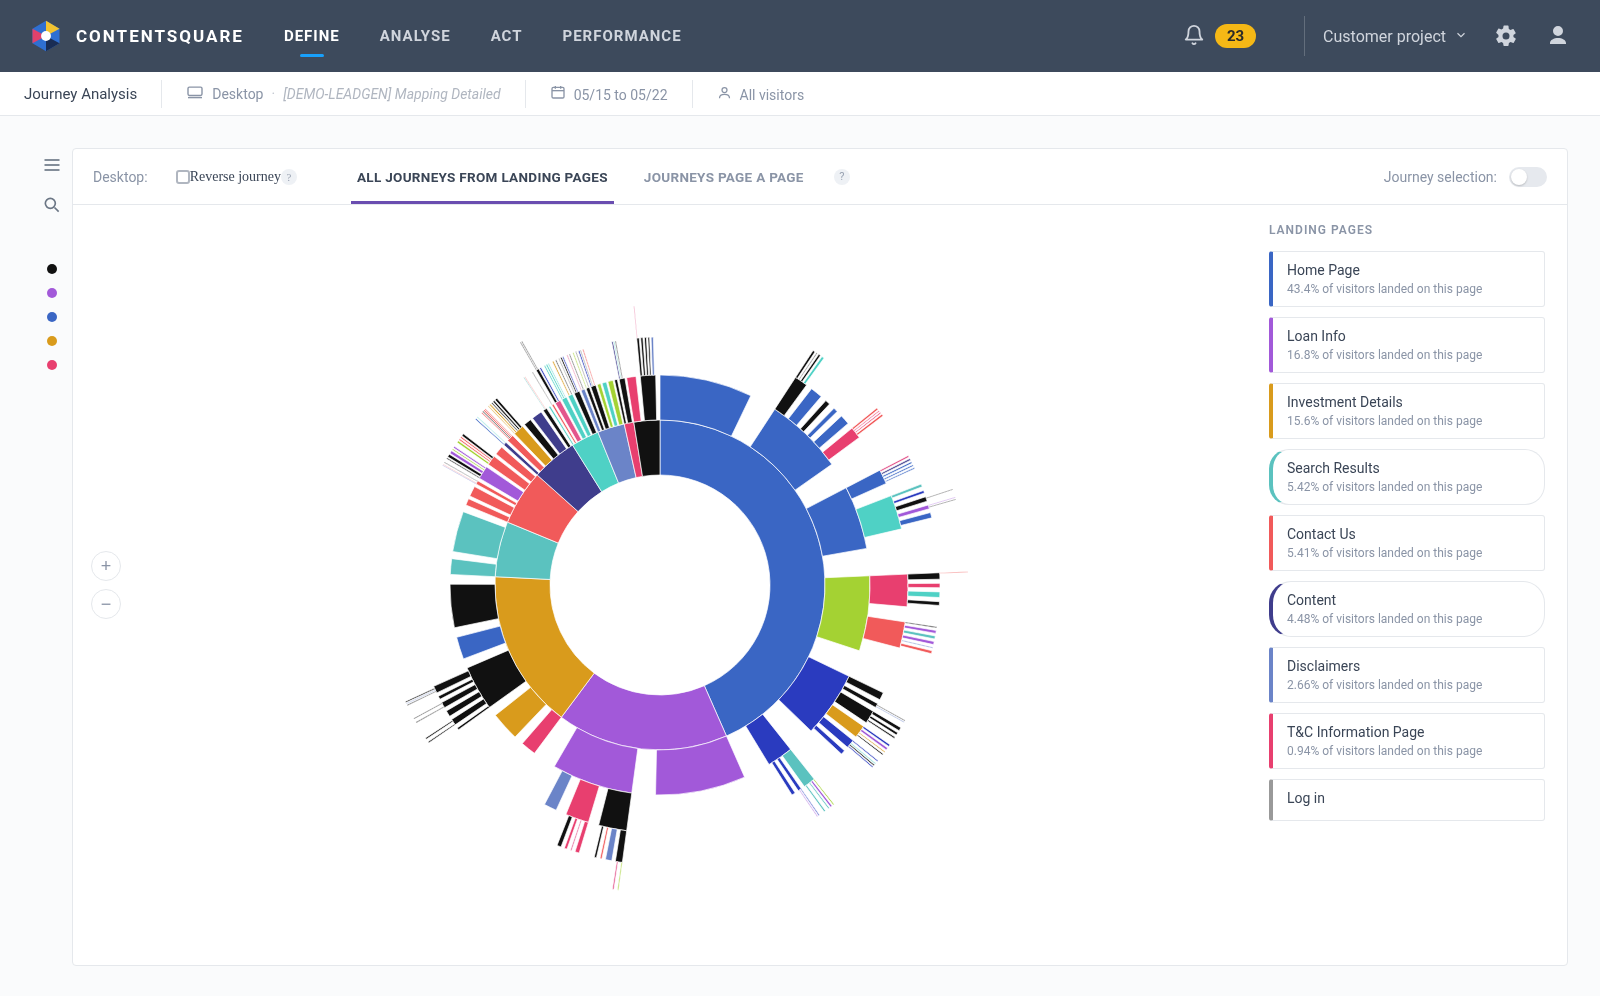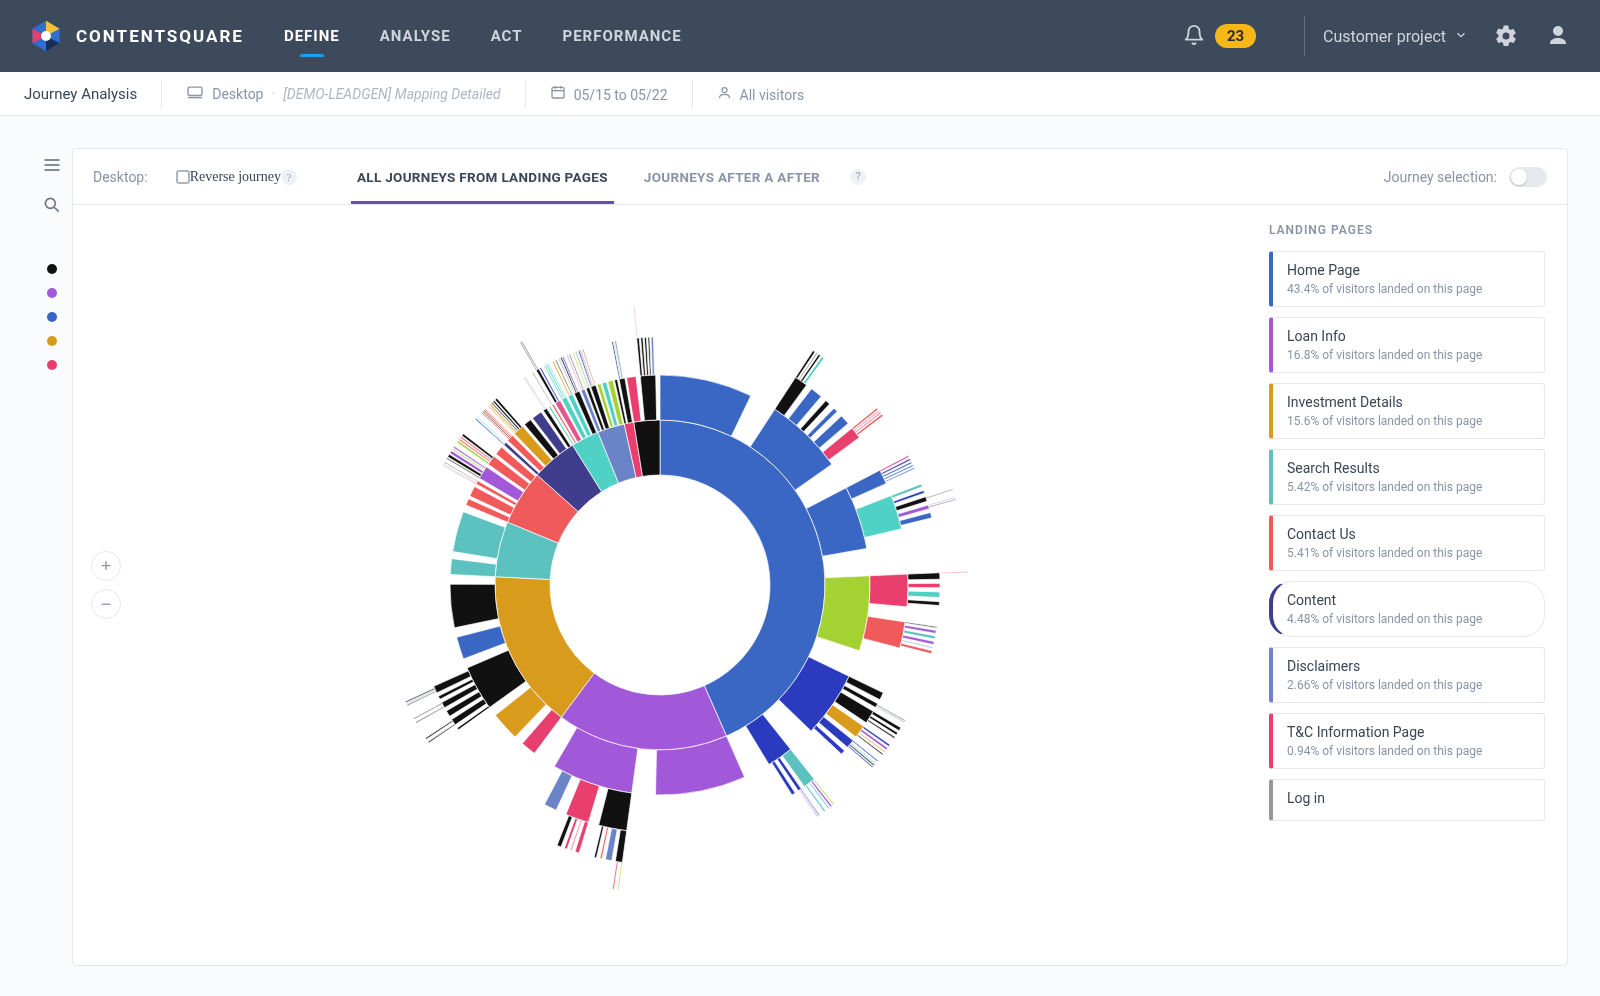--- a/index.html
+++ b/index.html
@@ -222,21 +222,21 @@
   <div class="panel">
     <div class="paneltabs">
       <span class="display-label">Desktop:</span>
       <span class="reverse-toggle">
         <span class="box"></span>
         <span>Reverse journey</span>
         <span class="help">?</span>
       </span>
       <span style="width:6px"></span>
       <span class="tab active">ALL JOURNEYS FROM LANDING PAGES</span>
-      <span class="tab">JOURNEYS AFTER A AFTER</span>
+      <span class="tab">JOURNEYS PAGE A PAGE</span>
       <span class="help">?</span>
       <span class="spacer"></span>
       <span class="journey-sel">
         <span>Journey selection:</span>
         <span class="switch"></span>
       </span>
     </div>
 
     <div class="panelbody">
       <div class="chartarea">
@@ -459,21 +459,21 @@
               <div class="lp-sub">43.4% of visitors landed on this page</div>
             </div>
             <div class="lp-card" style="border-left-color: rgb(162, 89, 217);">
               <div class="lp-name">Loan Info</div>
               <div class="lp-sub">16.8% of visitors landed on this page</div>
             </div>
             <div class="lp-card" style="border-left-color: rgb(217, 155, 28);">
               <div class="lp-name">Investment Details</div>
               <div class="lp-sub">15.6% of visitors landed on this page</div>
             </div>
-            <div class="lp-card" style="border-left-color: rgb(91, 194, 191);">
+            <div class="lp-card" style="border-left-color: rgb(91, 194, 191); border-radius: 20px;">
               <div class="lp-name">Search Results</div>
               <div class="lp-sub">5.42% of visitors landed on this page</div>
             </div>
             <div class="lp-card" style="border-left-color: rgb(241, 90, 90);">
               <div class="lp-name">Contact Us</div>
               <div class="lp-sub">5.41% of visitors landed on this page</div>
             </div>
             <div class="lp-card" style="border-left-color: rgb(63, 61, 140); border-radius: 22px;">
               <div class="lp-name">Content</div>
               <div class="lp-sub">4.48% of visitors landed on this page</div>

